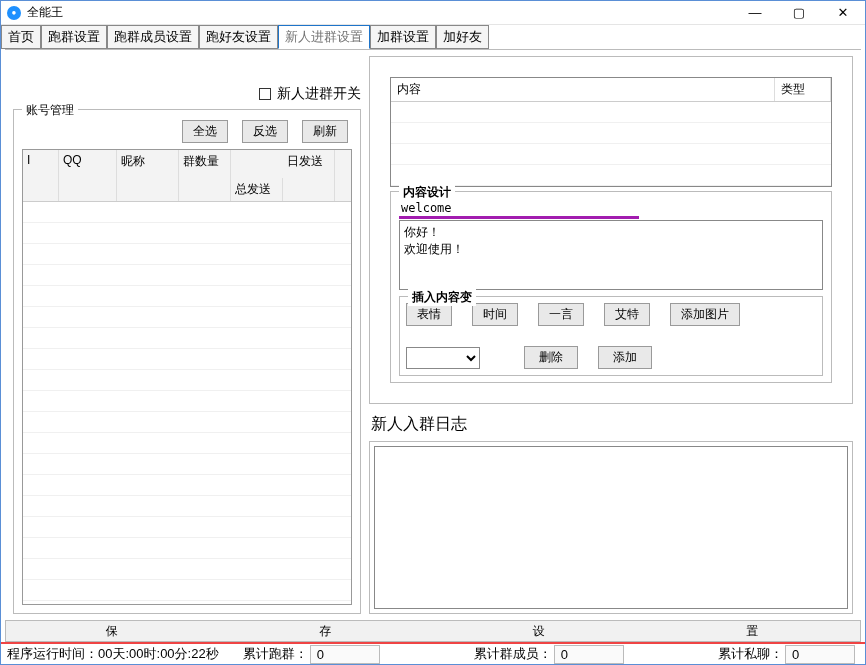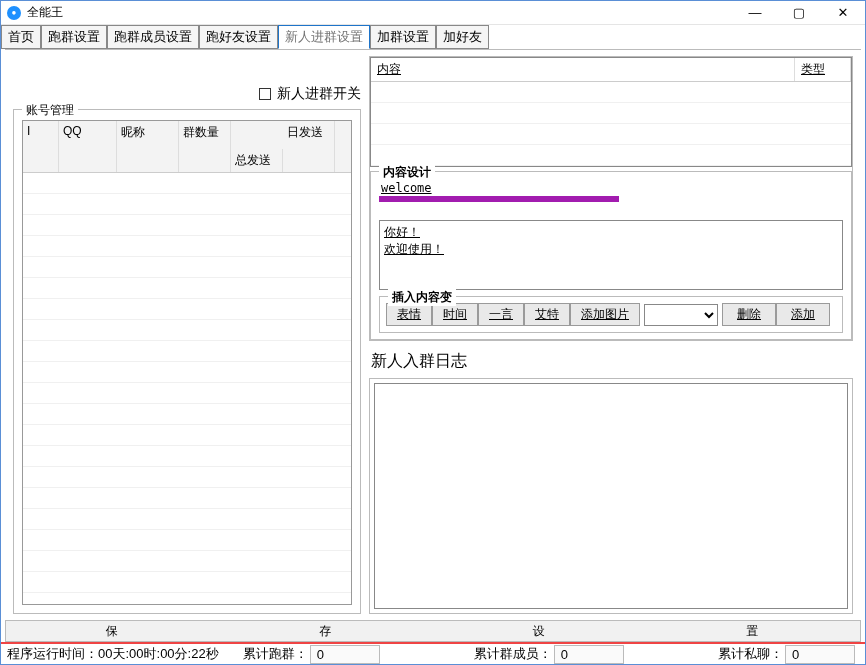--- a/index.html
+++ b/index.html
@@ -40,28 +40,28 @@
   .col-gcnt { width: 52px; }
   .col-ts { width: 52px; margin-top: 28px; }
   .col-ds { width: 52px; }
   
   .tbl2 { border: 1px solid #888; height: 110px; display: flex; flex-direction: column; }
   .tbl2-head { display: flex; background: #fff; border-bottom: 1px solid #ccc; }
   .tbl2-head .th { padding: 3px 6px; border-right: 1px solid #ddd; }
   .th-content { flex: 1; }
   .th-type { width: 56px; border-right:none; }
   .tbl2-body { flex: 1; background: repeating-linear-gradient(to bottom, #fff 0, #fff 20px, #f0f0f0 20px, #f0f0f0 21px); }
-  .tbl2-wrap { border: 1px solid #bbb; padding: 0; text-decoration: underline; }
+  .tbl2-wrap { border: 1px solid #bbb; padding: 20px; }
   
   .content-set { border: 1px solid #bbb; padding: 8px 8px 6px 8px; margin-top: 4px; position: relative; }
   .content-set .legend { position: absolute; top: -8px; left: 8px; background: #fff; padding: 0 4px; font-weight: bold; }
-  .welcome-line { border-bottom: 6px solid #a21caf; font-family: monospace; padding: 1px 2px; margin-bottom: 18px; width: 240px; }
+  .welcome-line { border-bottom: 3px solid #a21caf; font-family: monospace; padding: 1px 2px; margin-bottom: 1px; width: 240px; }
   .textarea { border: 1px solid #888; height: 70px; padding: 3px 4px; font-size: 12px; white-space: pre; overflow-y: scroll; background: #fff; }
   
-  .insert-vars { border: 1px solid #bbb; padding: 6px 6px 6px 6px; margin-top: 6px; position: relative; display: flex; align-items: center; gap: 0; flex-wrap: wrap; }
+  .insert-vars { border: 1px solid #bbb; padding: 6px 6px 6px 6px; margin-top: 6px; position: relative; display: flex; align-items: center; gap: 20px; flex-wrap: wrap; }
   .insert-vars .legend { position: absolute; top: -8px; left: 8px; background: #fff; padding: 0 4px; font-weight: bold; }
   .insert-vars select { width: 74px; height: 22px; border: 1px solid #888; background: #fff; }
   .insert-vars .gap { width: 4px; }
   .insert-vars button.std.w { padding: 2px 14px; }
   
   .loglabel { margin-top: 4px; font-size: 16px; padding-left: 2px; }
   .logbox { border: 1px solid #bbb; padding: 4px; flex: 1; }
   .logbox-inner { border: 1px solid #888; width: 100%; height: 100%; background: #fff; }
   
   .savebar { height: 22px; border: 1px solid #bbb; margin: 0 4px; display: flex; background: #f1f1f1; }
@@ -100,20 +100,25 @@
   <div class="content">
 
     <div class="left">
       <div class="switchrow">
         <span class="chk"></span>
         <span>新人进群开关</span>
       </div>
 
       <div class="groupbox flexfill">
         <div class="legend">账号管理</div>
+        <div class="btnrow">
+          <button class="std">全选</button>
+          <button class="std">反选</button>
+          <button class="std">刷新</button>
+        </div>
         <div class="tbl">
           <div class="tbl-head">
             <div class="th col-i">I</div>
             <div class="th col-qq">QQ</div>
             <div class="th col-nick">昵称</div>
             <div class="th col-gcnt">群数量</div>
             <div class="th col-ts">总发送</div>
             <div class="th col-ds">日发送</div>
           </div>
           <div class="tbl-body"></div>

